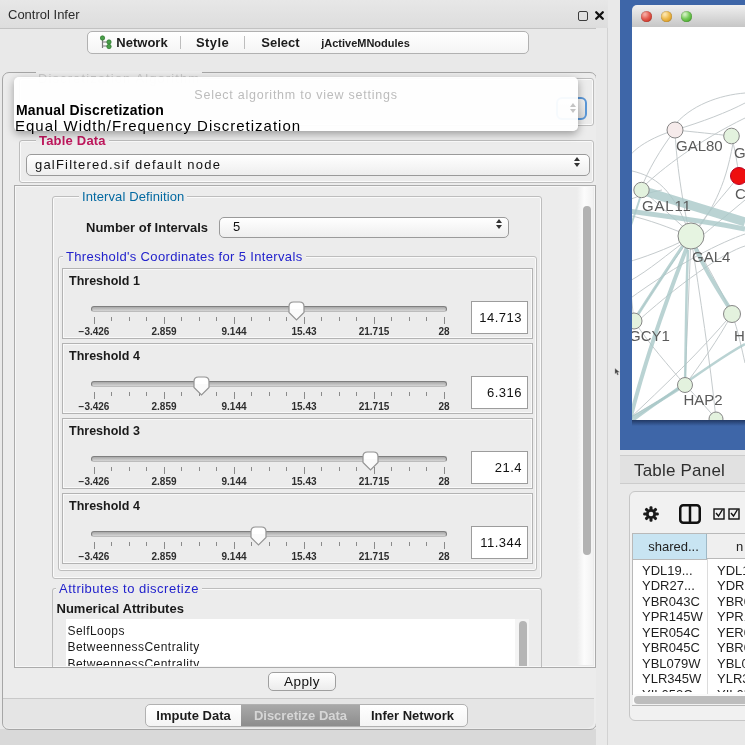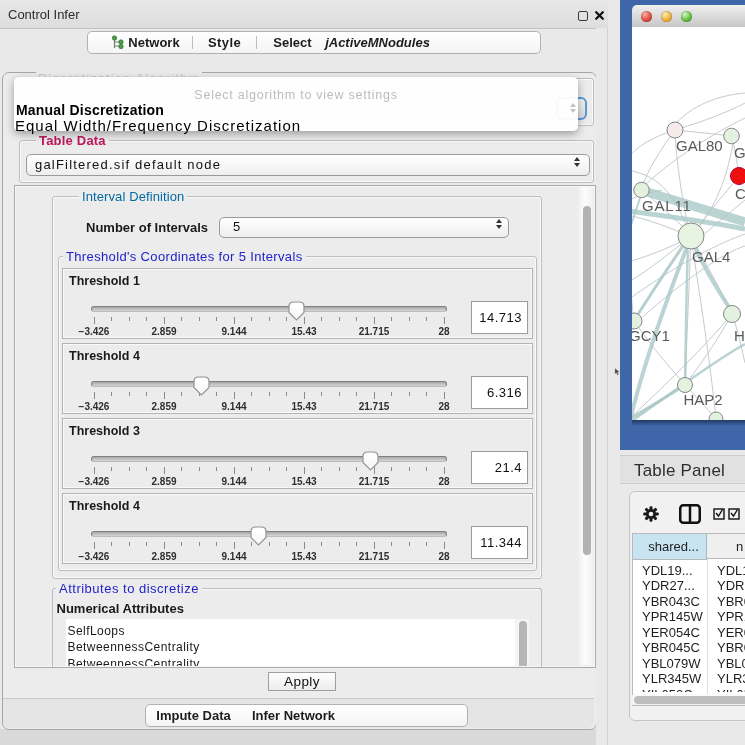--- a/index.html
+++ b/index.html
@@ -44,34 +44,34 @@
 <div class="abs" style="left:8px;top:7px;font-size:13px;color:#2b2b2b;">Control Infer</div>
 <div class="abs" style="left:578px;top:11px;width:8px;height:8px;border:1.5px solid #3c3c3c;border-radius:2px;"></div>
 <svg class="abs" style="left:594px;top:10px;" width="11" height="11" viewBox="0 0 11 11">
  <path d="M2.2 2.2 L8.8 8.8 M8.8 2.2 L2.2 8.8" stroke="#111" stroke-width="2.3" stroke-linecap="round"></path>
 </svg>
 
 <div class="abs" style="left:0;top:729px;width:607px;height:16px;background:#d9d9d9;"></div>
 
 <div class="abs" style="left:2px;top:72px;width:593px;height:656px;background:#ececec;border:1px solid #a6a6a6;border-radius:7px;"></div>
 
-<div class="seg" style="left:87px;top:31px;width:440px;height:21px;padding-left:12px;">
+<div class="seg" style="left:87px;top:31px;width:440px;height:21px;">
   <div style="width:92px;">
     <svg width="12" height="15" viewBox="0 0 12 15" style="margin-right:4px;">
       <path d="M2.5 4 V13 M2.5 7 H8.5 M2.5 11 H8.5" stroke="#7a7a7a" stroke-width="1.2" fill="none"></path>
       <circle cx="2.5" cy="3" r="2.2" fill="#4aa04a" stroke="#2d742d" stroke-width=".7"></circle>
       <circle cx="9" cy="7" r="2.2" fill="#4aa04a" stroke="#2d742d" stroke-width=".7"></circle>
       <circle cx="9" cy="11.5" r="2.2" fill="#4aa04a" stroke="#2d742d" stroke-width=".7"></circle>
     </svg>
     Network</div>
   <div class="sep"></div>
   <div style="width:63px;letter-spacing:0.4px;">Style</div>
   <div class="sep"></div>
   <div style="width:71px;">Select</div>
-  <div style="width:99px;font-size:13px;font-style:italic;">jActiveMNodules</div>
+  <div style="width:99px;font-size:11px;">jActiveMNodules</div>
 </div>
 
 <div class="abs etched" style="left:19px;top:78px;width:573px;height:46px;border-radius:3px;"></div>
 <div class="abs" style="left:36px;top:71px;font-size:13px;letter-spacing:1.1px;color:#c9c9c9;background:#ececec;padding:0 2px;">Discretization Algorithm</div>
 
 <div class="abs" style="left:556px;top:97px;width:27px;height:19px;border:2.2px solid #5b97d7;border-radius:6px;background:linear-gradient(#f4f4f4,#dddddd);"></div>
 
 <div class="abs etched" style="left:19px;top:140px;width:573px;height:41px;"></div>
 <div class="glabel" style="left:36px;top:134px;color:#be185d;letter-spacing:0.2px;font-weight:bold;">Table Data</div>
 <div class="combo" style="left:26px;top:154px;width:562px;height:20px;">
@@ -177,26 +177,27 @@
 <div class="glabel" style="left:56px;top:582px;color:#2222cc;letter-spacing:0.5px;">Attributes to discretize</div>
 <div class="abs" style="left:56.5px;top:600.5px;font-size:13px;font-weight:bold;color:#1a1a1a;">Numerical Attributes</div>
 <div class="abs" style="left:66px;top:619px;width:463px;height:47px;background:#fff;overflow:hidden;">
   <div style="position:absolute;left:1.5px;top:4.5px;font-size:12px;letter-spacing:0.45px;color:#1a1a1a;">SelfLoops</div>
   <div style="position:absolute;left:1.5px;top:21px;font-size:12px;letter-spacing:0.45px;color:#1a1a1a;">BetweennessCentrality</div>
   <div style="position:absolute;left:1.5px;top:37.5px;font-size:12px;letter-spacing:0.45px;color:#1a1a1a;">BetweennessCentrality</div>
   <div style="position:absolute;left:449px;top:0;width:14px;height:47px;background:#f4f4f4;"></div>
   <div style="position:absolute;left:452.5px;top:2px;width:8px;height:60px;border-radius:4px;background:#b5b5b5;"></div>
 </div>
 
-<div class="abs" style="left:268px;top:672px;width:66px;height:17px;background:linear-gradient(#ffffff,#ececec);border:1px solid #9f9f9f;border-radius:0;text-align:center;font-size:13.5px;letter-spacing:0.4px;line-height:17px;color:#111;">Apply</div>
+<div class="abs" style="left:268px;top:672px;width:66px;height:17px;background:linear-gradient(#ffffff,#ececec);border:1px solid #9f9f9f;border-radius:5px;text-align:center;font-size:13.5px;letter-spacing:0.4px;line-height:17px;color:#111;">Apply</div>
 
 <div class="abs" style="left:3px;top:698px;width:591px;height:29px;background:#e5e5e5;border-top:1px solid #c9c9c9;border-radius:0 0 7px 7px;"></div>
 
 <div class="seg" style="left:145px;top:704px;width:321px;height:21px;">
   <div style="width:95px;">Impute Data</div>
+  <div class="on" style="width:119px;color:#d6d6d6;">Discretize Data</div>
   <div style="width:105px;">Infer Network</div>
 </div>
 
 <div class="abs" style="left:14px;top:77px;width:564px;height:54px;background:rgba(255,255,255,.95);border-radius:5px;box-shadow:0 3px 8px rgba(0,0,0,.35);"></div>
 <div class="abs" style="left:14px;top:88px;width:564px;text-align:center;font-size:12.5px;letter-spacing:0.75px;color:#bcbcbc;">Select algorithm to view settings</div>
 <div class="abs" style="left:570px;top:103px;opacity:.28;">
     <div style="width:0;height:0;border-left:3.5px solid transparent;border-right:3.5px solid transparent;border-bottom:4px solid #333;margin-bottom:2px;"></div>
     <div style="width:0;height:0;border-left:3.5px solid transparent;border-right:3.5px solid transparent;border-top:4px solid #333;"></div>
   </div>
 <div class="abs" style="left:16px;top:102px;font-size:14px;font-weight:bold;letter-spacing:0.2px;color:#000;">Manual Discretization</div>

